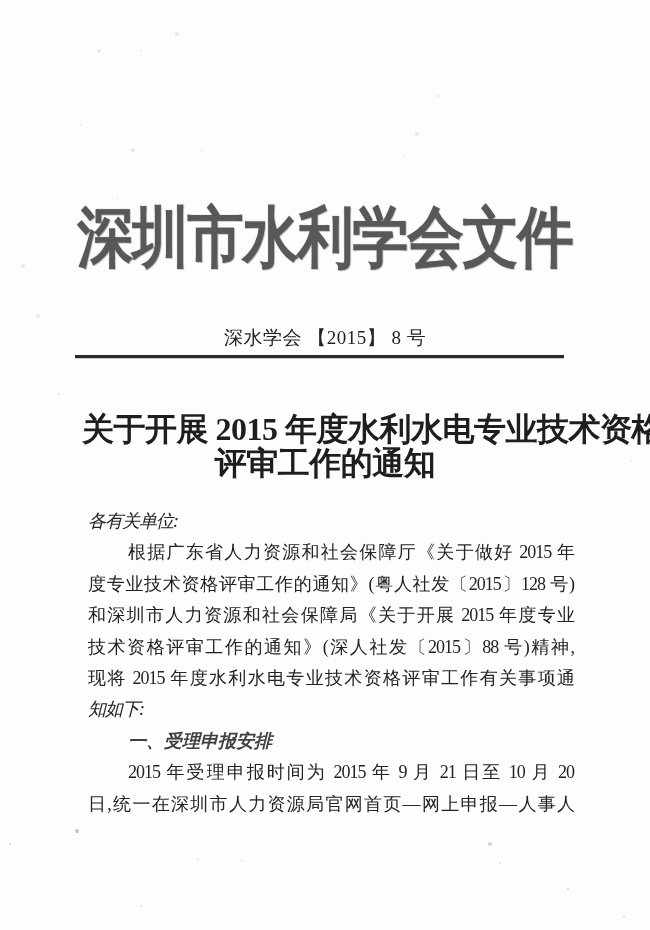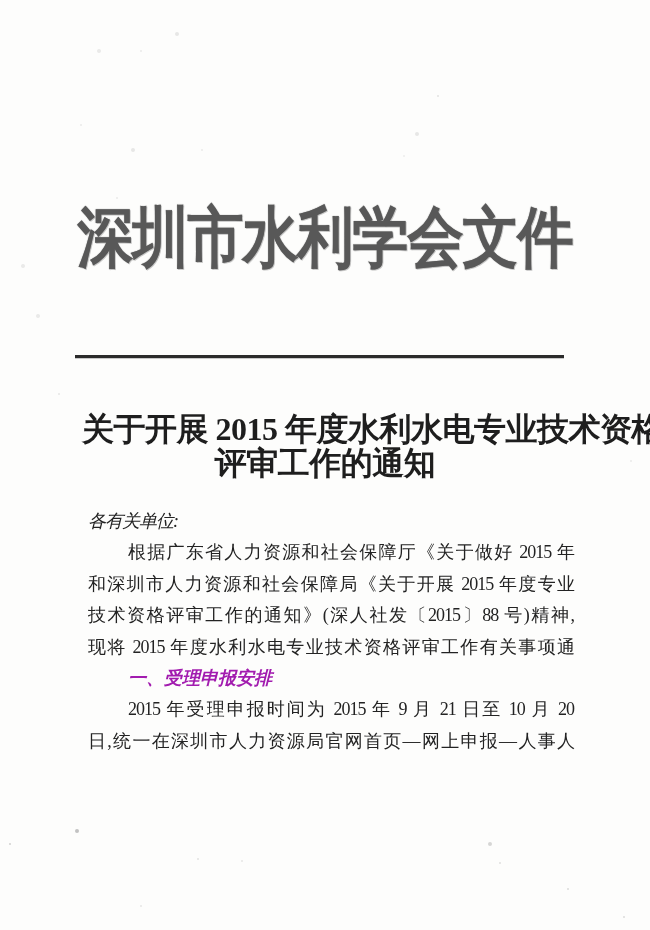--- a/index.html
+++ b/index.html
@@ -118,45 +118,48 @@
   .line.left {
     text-align: left;
     text-align-last: left;
     font-style: italic;
   }
   .line.indent { padding-left: 40px; }
   .line.heading {
     font-family: "Liberation Sans", "DejaVu Sans", sans-serif;
     font-weight: 700;
     letter-spacing: 0;
-    color: #a21caf;
+    color: #404040;
   }
 </style>
 </head>
 <body>
 
 <div class="page">
   <div class="speckles"></div>
 
   <div class="letterhead">深圳市水利学会文件</div>
 
+  <div class="doc-number">深水学会 【2015】 8 号</div>
 
   <div class="rule"></div>
 
   <h1 class="title">
     <span class="title-line">关于开展 2015 年度水利水电专业技术资格</span>
     <span class="title-line">评审工作的通知</span>
   </h1>
 
   <div class="body-block">
     <div class="line left">各有关单位:</div>
 
     <div class="line indent">根据广东省人力资源和社会保障厅《关于做好 2015 年</div>
+    <div class="line">度专业技术资格评审工作的通知》(粤人社发〔2015〕128 号)</div>
     <div class="line">和深圳市人力资源和社会保障局《关于开展 2015 年度专业</div>
     <div class="line">技术资格评审工作的通知》(深人社发〔2015〕88 号)精神,</div>
     <div class="line">现将 2015 年度水利水电专业技术资格评审工作有关事项通</div>
+    <div class="line left">知如下:</div>
 
     <div class="line left indent heading">一、受理申报安排</div>
 
     <div class="line indent">2015 年受理申报时间为 2015 年 9 月 21 日至 10 月 20</div>
     <div class="line">日,统一在深圳市人力资源局官网首页—网上申报—人事人</div>
   </div>
 </div>
 
 </body></html>

